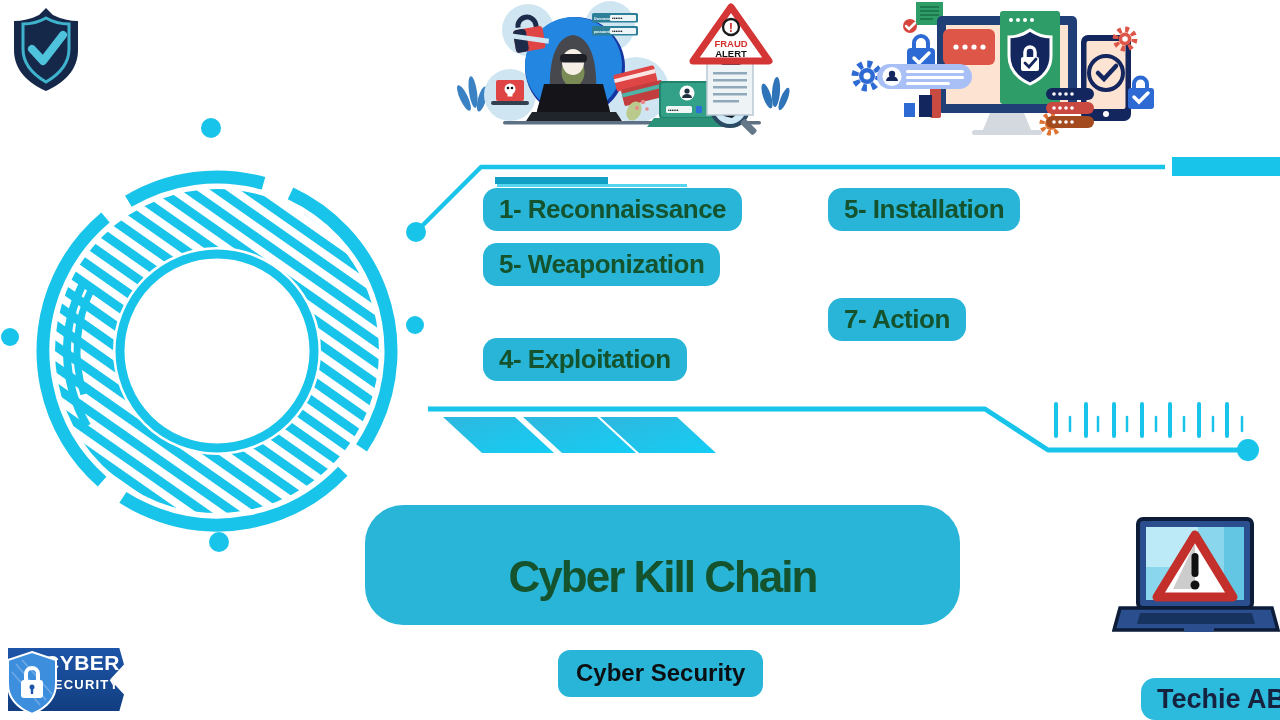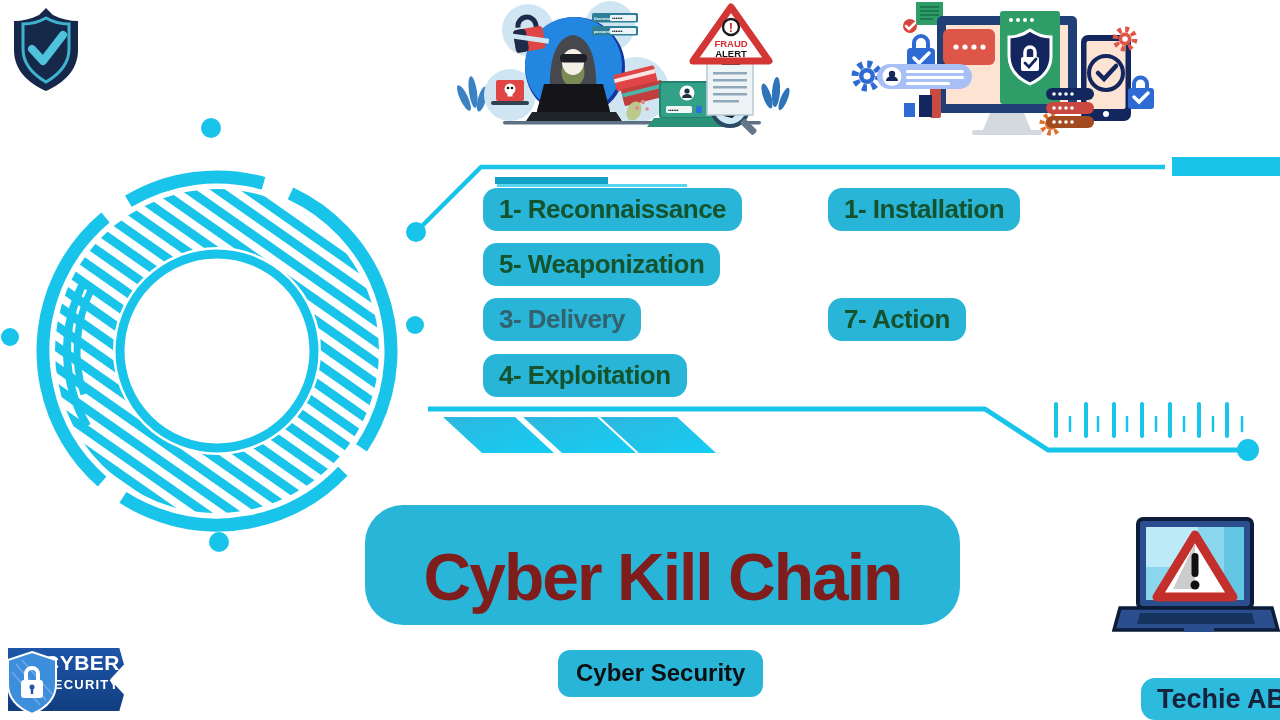--- a/index.html
+++ b/index.html
@@ -8,21 +8,21 @@
   .abs{position:absolute;}
   
   .btn{position:absolute;background:#29b5d8;border-radius:14px;height:43px;
        font-weight:700;font-size:26px;line-height:43px;color:#14532d;
        padding:0 16px;letter-spacing:-0.5px;white-space:nowrap;z-index:5;}
   .btn.muted{color:#31626e;}
   
   .title-box{position:absolute;left:365px;top:505px;width:595px;height:120px;
        background:#29b5d8;border-radius:38px;display:flex;align-items:center;
        justify-content:center;z-index:5;}
-  .title-text{font-weight:700;font-size:66px;letter-spacing:-2px;color:#7f1d1d;margin-top:24px;}
+  .title-text{font-weight:700;font-size:44px;letter-spacing:-2px;color:#14532d;margin-top:24px;}
   .subtitle{position:absolute;left:558px;top:650px;height:47px;background:#29b5d8;
        border-radius:12px;font-weight:700;font-size:24px;line-height:46px;color:#0c0f12;
        padding:0 18px;z-index:5;}
   .credit{position:absolute;left:1141px;top:678px;height:42px;width:190px;background:#2cbbdd;
        border-radius:14px;font-weight:700;font-size:27px;line-height:42px;color:#15233f;
        padding:0 16px;z-index:5;}
   
   .bar-thick{position:absolute;left:1172px;top:157px;width:108px;height:19px;background:#19c4ea;}
   .mini-bar{position:absolute;left:495px;top:177px;width:113px;height:7px;background:#149fc4;z-index:4;}
   .mini-line{position:absolute;left:497px;top:184px;width:190px;height:3px;background:#55d5ee;z-index:4;}
@@ -294,23 +294,22 @@
       <path d="M18,19 h72 l39,36 h-72 z"></path>
       <path d="M98,19 h74 l39,36 h-74 z"></path>
       <path d="M175,19 h77 l39,36 h-77 z"></path>
     </g>
     <path d="M631,6 V38 M661,6 V38 M689,6 V38 M717,6 V38 M745,6 V38 M774,6 V38 M802,6 V38" stroke="#19c4ea" stroke-width="4" stroke-linecap="round"></path>
     <path d="M645,19 V33 M673,19 V33 M702,19 V33 M731,19 V33 M759,19 V33 M788,19 V33 M817,19 V33" stroke="#19c4ea" stroke-width="2.5" stroke-linecap="round"></path>
   </svg>
 
   <div class="btn" style="left:483px;top:188px">1- Reconnaissance</div>
   <div class="btn" style="left:483px;top:243px">5- Weaponization</div>
-  <div class="btn muted" style="left:483px;top:298px">3- Delivery</div>
-  <div class="btn" style="left:483px;top:354px">4- Exploitation</div>
-  <div class="btn" style="left:828px;top:188px">1- Installation</div>
+  <div class="btn" style="left:483px;top:338px">4- Exploitation</div>
+  <div class="btn" style="left:828px;top:188px">5- Installation</div>
   <div class="btn" style="left:828px;top:298px">7- Action</div>
 
   <div class="title-box">
     <span class="title-text">Cyber Kill Chain</span>
   </div>
   <div class="subtitle">Cyber Security</div>
 
   <div class="logo">
     <div class="ribbon"></div>
     <div class="logo-text">

